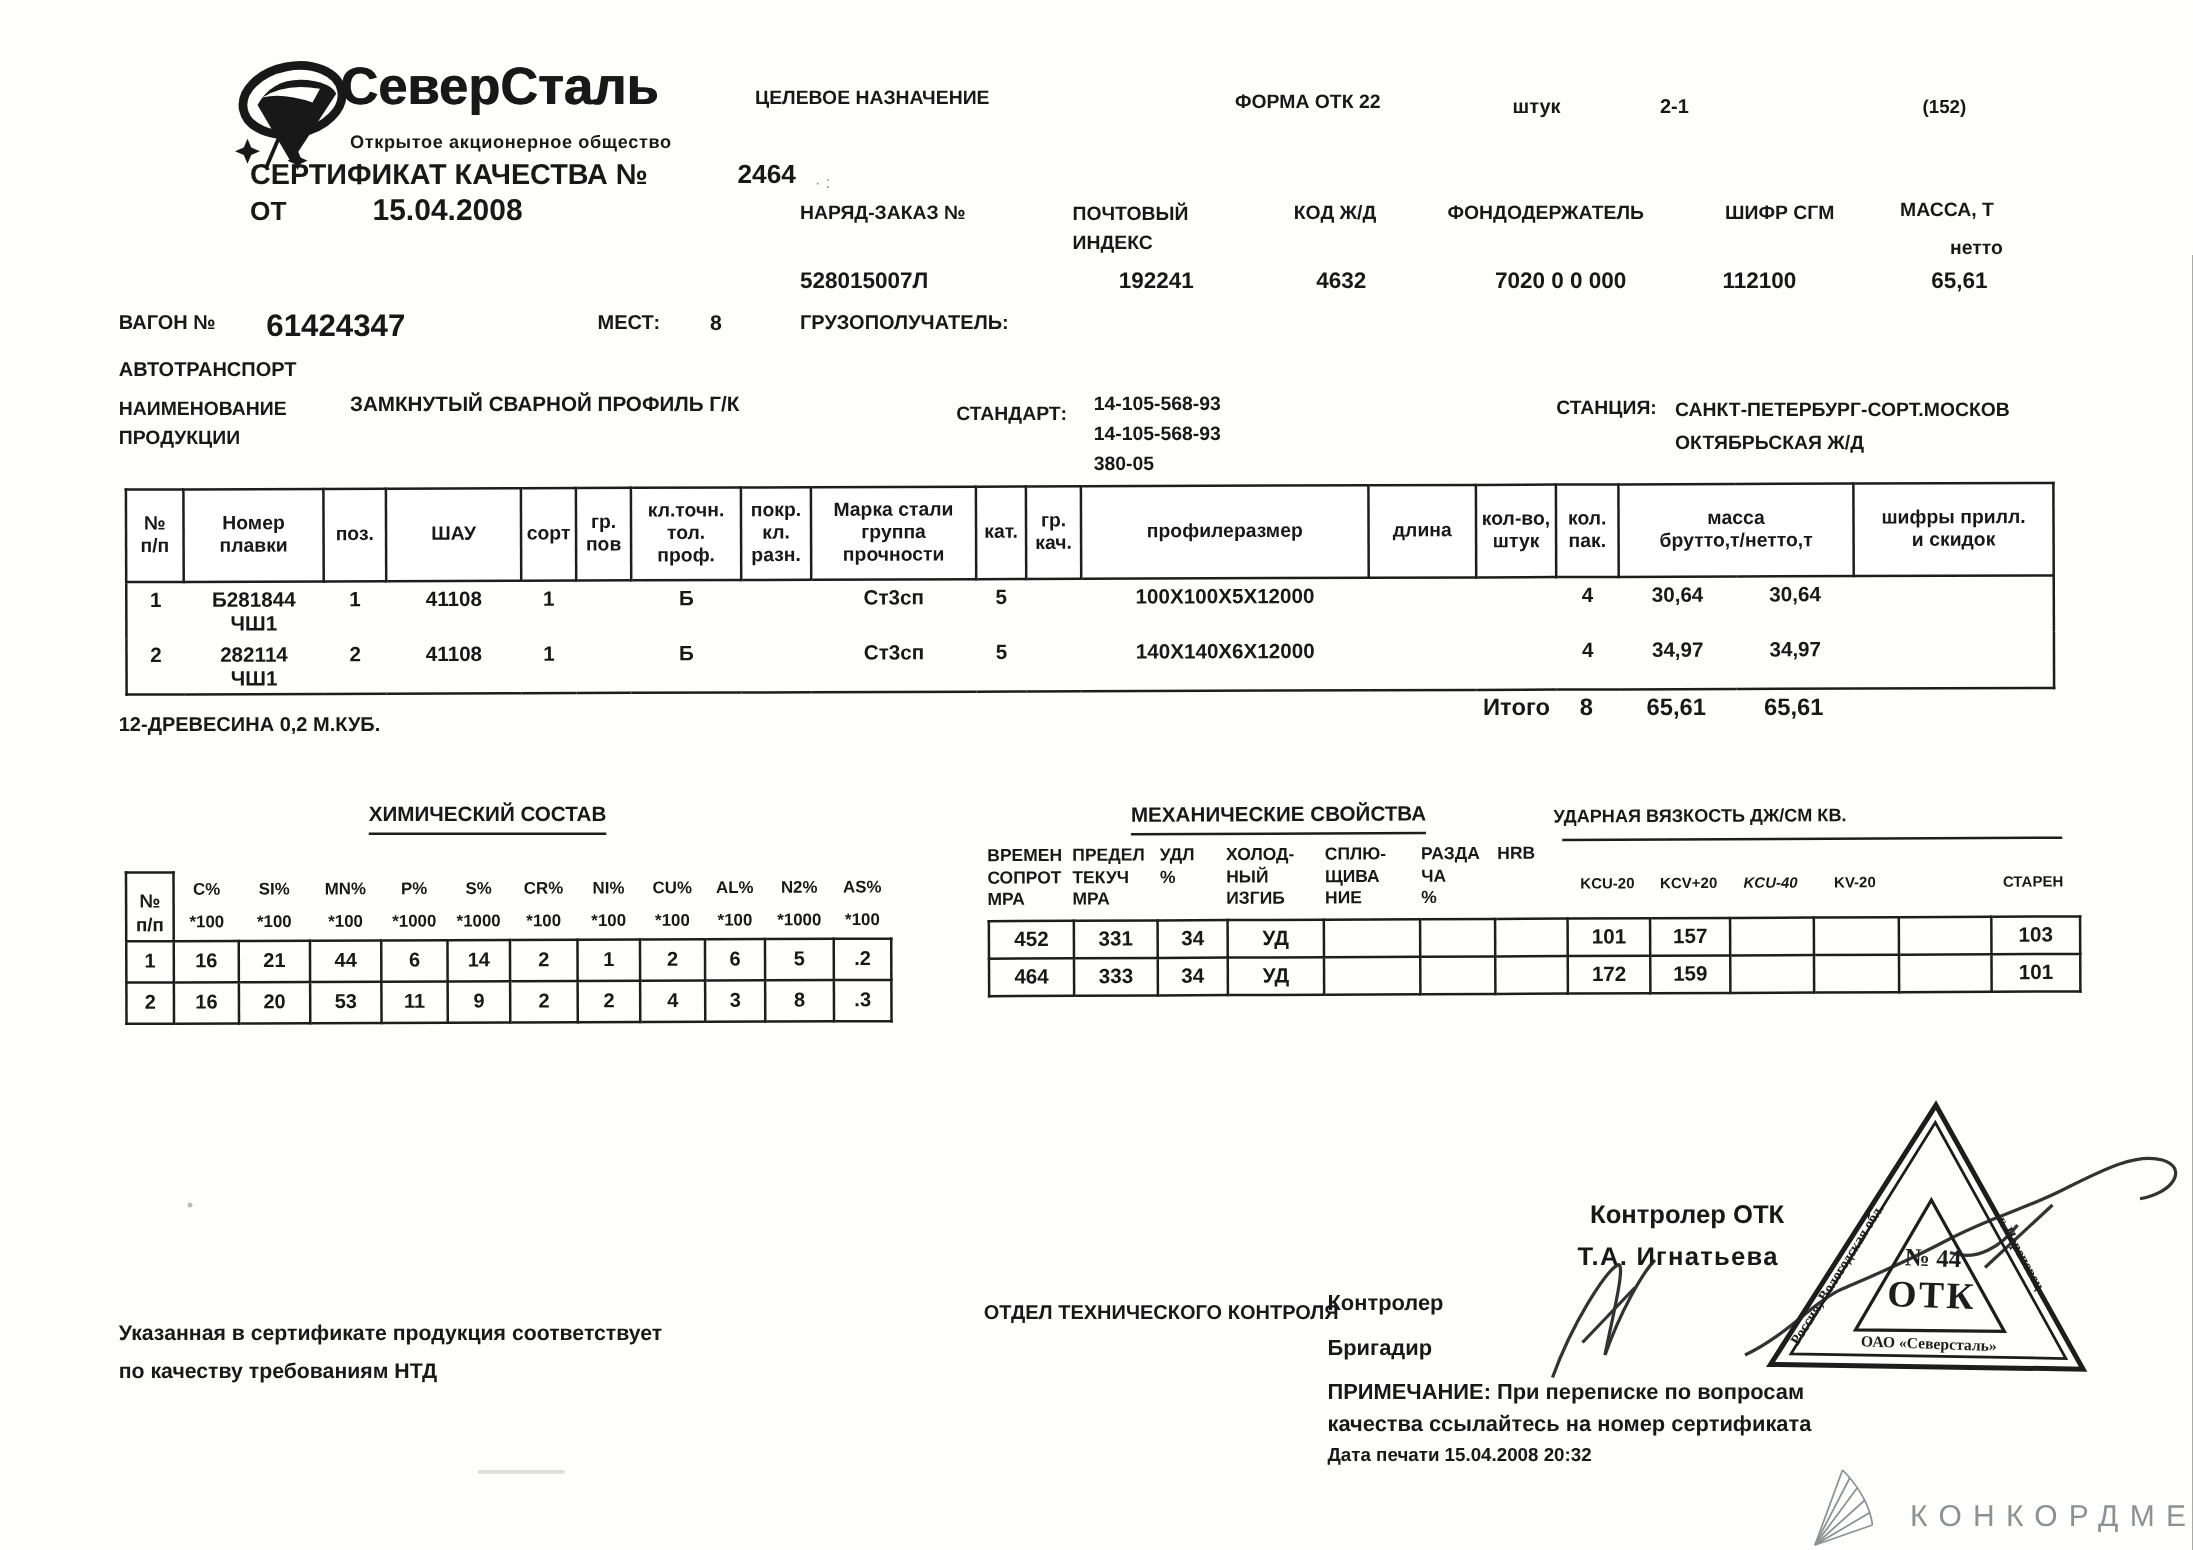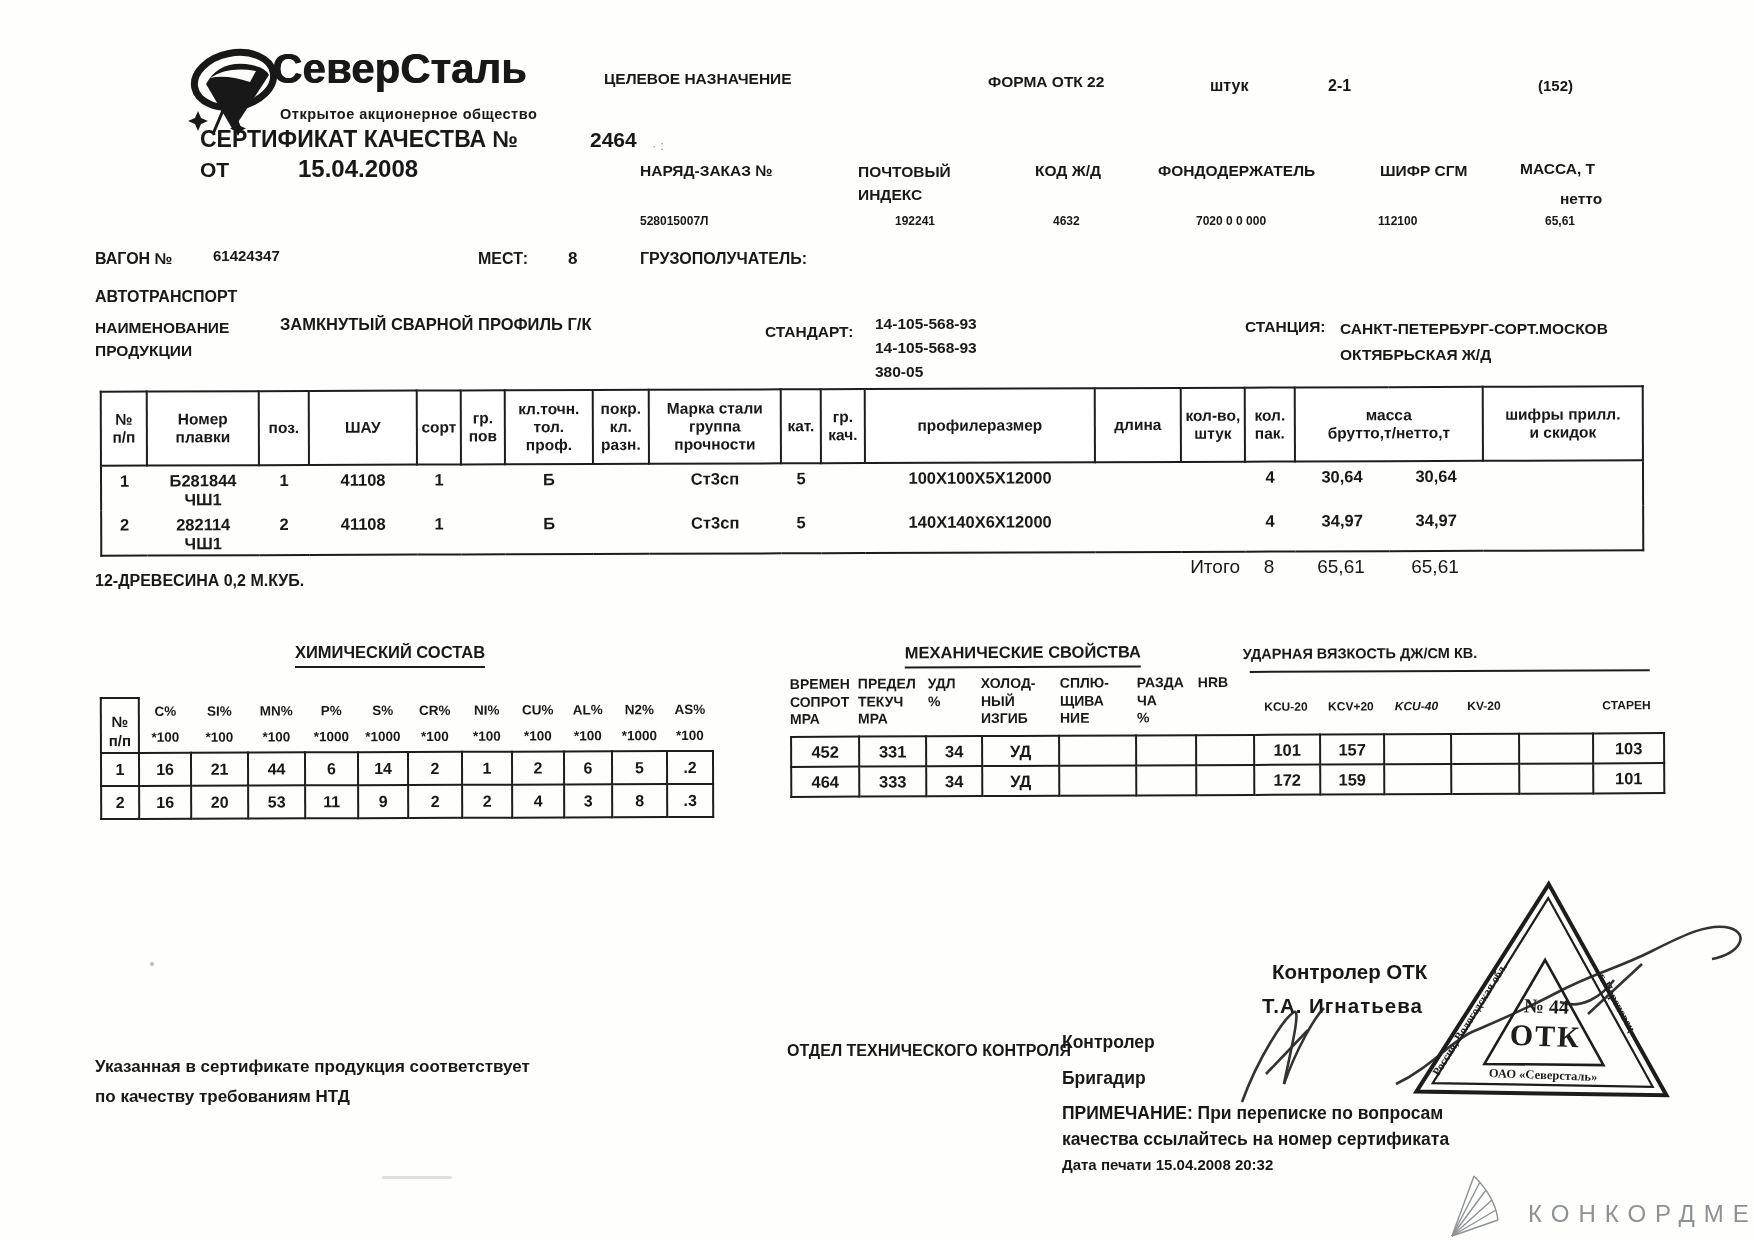--- a/index.html
+++ b/index.html
@@ -10,37 +10,37 @@
   .pre{white-space:pre-line;}
   .xbold{text-shadow:0.7px 0 currentColor;}
   .uline{border-bottom:2.5px solid #1d1d1d;padding-bottom:4px;}
   table{border-collapse:collapse;table-layout:fixed;}
 
   
   .mt{position:absolute;left:100px;top:388px;width:1542px;border:2.6px solid #1d1d1d;transform:rotate(-0.2deg);}
   .mt th{border:2.6px solid #1d1d1d;font-size:15.5px;font-weight:700;line-height:1.18;padding:3px 1px;vertical-align:middle;height:66px;background:#fff;}
   .mt td{font-size:16.5px;font-weight:700;text-align:center;vertical-align:top;padding-top:5px;height:38px;line-height:1.15;}
 
-  .totalspan{position:absolute;top:556px;font-size:19px;font-weight:400;}
+  .totalspan{position:absolute;top:556px;font-size:19px;font-weight:700;}
 
   
   .chem{position:absolute;left:100px;top:696px;transform:rotate(-0.2deg);}
   .chem th{font-size:13.5px;font-weight:700;line-height:1.9;vertical-align:bottom;padding-bottom:2px;text-align:center;}
   .chem th.box{border:2.6px solid #1d1d1d;font-size:15px;line-height:1.25;}
   .chem td{border:2.6px solid #1d1d1d;font-size:16px;font-weight:700;text-align:center;height:29px;}
 
   
   .mech{position:absolute;left:790px;top:642px;width:880px;height:160px;transform:rotate(-0.25deg);}
   .mech .hdr{position:absolute;font-size:14px;font-weight:700;line-height:1.25;text-align:left;white-space:pre-line;}
   .mech .sub{position:absolute;font-size:12px;font-weight:700;text-align:center;}
   .mech-data{position:absolute;left:0;top:92px;}
   .mech-data td{border:2.6px solid #1d1d1d;font-size:16.5px;font-weight:700;text-align:center;height:26px;}
 
   .lbl{font-size:15.5px;font-weight:700;}
-  .val{font-size:12px;font-weight:700;}
+  .val{font-size:18px;font-weight:700;}
   .speck{background:#dedede;border-radius:2px;}
   .wm{color:#8d9194;letter-spacing:9px;font-size:24px;font-weight:400;}
   svg text{font-family:"Liberation Serif", serif;}
 </style>
 </head>
 <body>
 
 <div class="page">
 
   <svg class="abs" style="left:186px;top:44px" width="94" height="92" viewBox="0 0 94 92">
@@ -76,21 +76,21 @@
   <div class="abs lbl" style="left:1560px;top:190px;">нетто</div>
 
   <div class="abs val" style="left:640px;top:214px;">528015007Л</div>
   <div class="abs val" style="left:895px;top:214px;">192241</div>
   <div class="abs val" style="left:1053px;top:214px;">4632</div>
   <div class="abs val" style="left:1196px;top:214px;">7020 0 0 000</div>
   <div class="abs val" style="left:1378px;top:214px;">112100</div>
   <div class="abs val" style="left:1545px;top:214px;">65,61</div>
 
   <div class="abs lbl" style="left:95px;top:250px;font-size:16px;">ВАГОН №</div>
-  <div class="abs b" style="left:213px;top:247px;font-size:15px;">61424347</div>
+  <div class="abs b" style="left:213px;top:247px;font-size:25px;">61424347</div>
   <div class="abs lbl" style="left:478px;top:250px;font-size:16px;">МЕСТ:</div>
   <div class="abs b" style="left:568px;top:249px;font-size:17px;">8</div>
   <div class="abs lbl" style="left:640px;top:250px;font-size:16px;text-align:right;">ГРУЗОПОЛУЧАТЕЛЬ:</div>
   <div class="abs lbl" style="left:95px;top:288px;font-size:16px;">АВТОТРАНСПОРТ</div>
 
   <div class="abs lbl pre" style="left:95px;top:316px;line-height:1.5;">НАИМЕНОВАНИЕ
 ПРОДУКЦИИ</div>
   <div class="abs b" style="left:280px;top:315px;font-size:16.5px;">ЗАМКНУТЫЙ СВАРНОЙ ПРОФИЛЬ Г/К</div>
   <div class="abs lbl" style="left:765px;top:323px;">СТАНДАРТ:</div>
   <div class="abs lbl pre" style="left:875px;top:312px;line-height:1.55;">14-105-568-93

